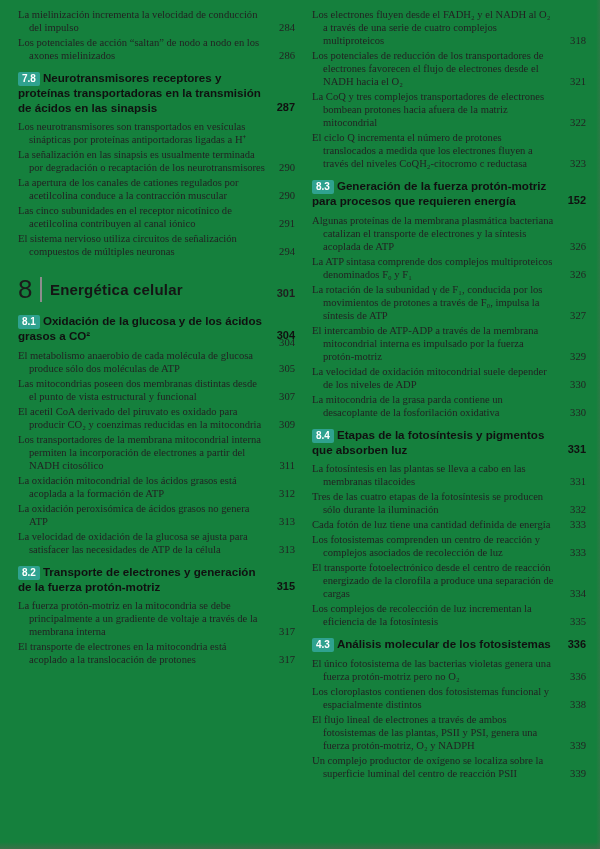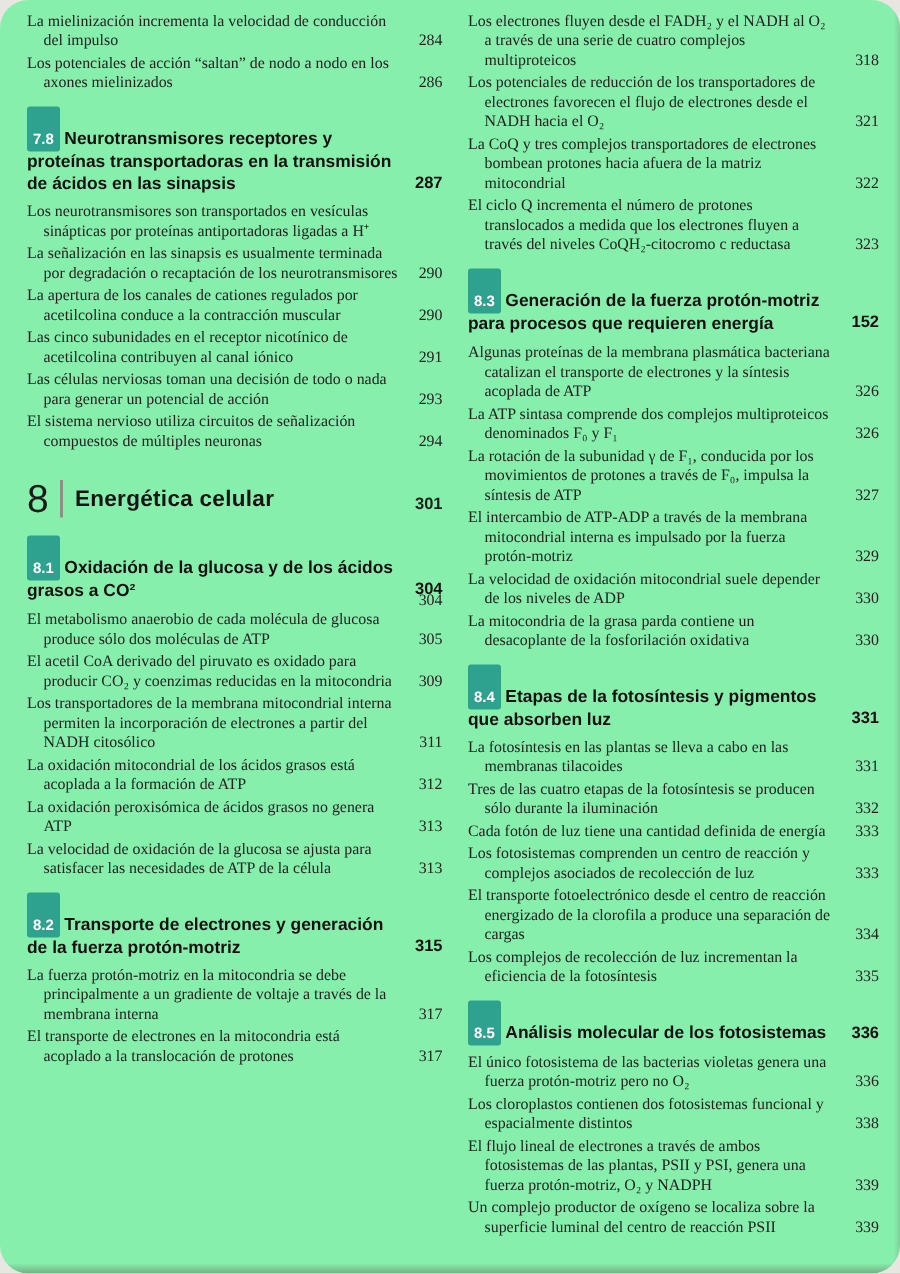--- a/index.html
+++ b/index.html
@@ -29,21 +29,21 @@
     font-weight:bold; font-size:11.6px; line-height:14.5px;
     color:#101010;
     padding-right:30px;
     margin:9px 0 5px 0;
   }
   .secnum {
     display:inline-block;
     background:var(--accent, #2fa28f);
     color:#fff;
     font-size:10px; line-height:13px;
-    padding:16px 4px 1px 4px;
+    padding:0 4px 1px 4px;
     border-radius:2px;
     margin-right:3px;
     vertical-align:baseline;
   }
   .section .pg {
     position:absolute; right:0; bottom:1px;
     font-size:11px; font-weight:bold;
   }
 
   .chapter {
@@ -66,40 +66,40 @@
   }
   .scan-right {
     position:absolute; top:0; bottom:0; right:0; width:4px;
     background:linear-gradient(to left, rgba(110,105,95,0.25), rgba(110,105,95,0));
     pointer-events:none;
   }
 </style>
 </head>
 <body>
 
-<div class="page" style="background: #86efac; border-radius: 19px;">
+<div class="page" style="background: #15803d;">
   <div class="col col-left">
       <div class="entry"><span>La mielinización incrementa la velocidad de conducción del impulso</span><span class="pg">284</span></div>
       <div class="entry"><span>Los potenciales de acción “saltan” de nodo a nodo en los axones mielinizados</span><span class="pg">286</span></div>
       <div class="section"><span class="secnum">7.8</span><span>Neurotransmisores receptores y proteínas transportadoras en la transmisión de ácidos en las sinapsis</span><span class="pg">287</span></div>
       <div class="entry"><span>Los neurotransmisores son transportados en vesículas sinápticas por proteínas antiportadoras ligadas a H⁺</span><span class="pg"></span></div>
       <div class="entry"><span>La señalización en las sinapsis es usualmente terminada por degradación o recaptación de los neurotransmisores</span><span class="pg">290</span></div>
       <div class="entry"><span>La apertura de los canales de cationes regulados por acetilcolina conduce a la contracción muscular</span><span class="pg">290</span></div>
       <div class="entry"><span>Las cinco subunidades en el receptor nicotínico de acetilcolina contribuyen al canal iónico</span><span class="pg">291</span></div>
-      <div class="entry"><span>Las células nerviosas toman una decisión de todo o nada para generar un potencial de acción</span><span class="pg">293</span></div>
       <div class="entry"><span>El sistema nervioso utiliza circuitos de señalización compuestos de múltiples neuronas</span><span class="pg">294</span></div>
       <div class="chapter">
         <span class="chapnum">8</span>
         <span class="chapdiv"></span>
         <span class="chaptitle">Energética celular</span>
         <span class="pg">301</span>
       </div>
       <div class="section"><span class="secnum">8.1</span><span>Oxidación de la glucosa y de los ácidos grasos a CO²</span><span class="pg">304</span></div>
       <div class="entry"><span class="pg">304</span></div>
       <div class="entry"><span>El metabolismo anaerobio de cada molécula de glucosa produce sólo dos moléculas de ATP</span><span class="pg">305</span></div>
+      <div class="entry"><span>Las mitocondrias poseen dos membranas distintas desde el punto de vista estructural y funcional</span><span class="pg">307</span></div>
       <div class="entry"><span>El acetil CoA derivado del piruvato es oxidado para producir CO₂ y coenzimas reducidas en la mitocondria</span><span class="pg">309</span></div>
       <div class="entry"><span>Los transportadores de la membrana mitocondrial interna permiten la incorporación de electrones a partir del NADH citosólico</span><span class="pg">311</span></div>
       <div class="entry"><span>La oxidación mitocondrial de los ácidos grasos está acoplada a la formación de ATP</span><span class="pg">312</span></div>
       <div class="entry"><span>La oxidación peroxisómica de ácidos grasos no genera ATP</span><span class="pg">313</span></div>
       <div class="entry"><span>La velocidad de oxidación de la glucosa se ajusta para satisfacer las necesidades de ATP de la célula</span><span class="pg">313</span></div>
       <div class="section"><span class="secnum">8.2</span><span>Transporte de electrones y generación de la fuerza protón-motriz</span><span class="pg">315</span></div>
       <div class="entry"><span>La fuerza protón-motriz en la mitocondria se debe principalmente a un gradiente de voltaje a través de la membrana interna</span><span class="pg">317</span></div>
       <div class="entry"><span>El transporte de electrones en la mitocondria está acoplado a la translocación de protones</span><span class="pg">317</span></div>
     </div>
   <div class="col col-right">
@@ -114,21 +114,21 @@
       <div class="entry"><span>El intercambio de ATP-ADP a través de la membrana mitocondrial interna es impulsado por la fuerza protón-motriz</span><span class="pg">329</span></div>
       <div class="entry"><span>La velocidad de oxidación mitocondrial suele depender de los niveles de ADP</span><span class="pg">330</span></div>
       <div class="entry"><span>La mitocondria de la grasa parda contiene un desacoplante de la fosforilación oxidativa</span><span class="pg">330</span></div>
       <div class="section"><span class="secnum">8.4</span><span>Etapas de la fotosíntesis y pigmentos que absorben luz</span><span class="pg">331</span></div>
       <div class="entry"><span>La fotosíntesis en las plantas se lleva a cabo en las membranas tilacoides</span><span class="pg">331</span></div>
       <div class="entry"><span>Tres de las cuatro etapas de la fotosíntesis se producen sólo durante la iluminación</span><span class="pg">332</span></div>
       <div class="entry"><span>Cada fotón de luz tiene una cantidad definida de energía</span><span class="pg">333</span></div>
       <div class="entry"><span>Los fotosistemas comprenden un centro de reacción y complejos asociados de recolección de luz</span><span class="pg">333</span></div>
       <div class="entry"><span>El transporte fotoelectrónico desde el centro de reacción energizado de la clorofila a produce una separación de cargas</span><span class="pg">334</span></div>
       <div class="entry"><span>Los complejos de recolección de luz incrementan la eficiencia de la fotosíntesis</span><span class="pg">335</span></div>
-      <div class="section"><span class="secnum">8.5</span><span>Análisis molecular de los fotosistemas</span><span class="pg">336</span></div>
+      <div class="section"><span class="secnum">4.3</span><span>Análisis molecular de los fotosistemas</span><span class="pg">336</span></div>
       <div class="entry"><span>El único fotosistema de las bacterias violetas genera una fuerza protón-motriz pero no O₂</span><span class="pg">336</span></div>
       <div class="entry"><span>Los cloroplastos contienen dos fotosistemas funcional y espacialmente distintos</span><span class="pg">338</span></div>
       <div class="entry"><span>El flujo lineal de electrones a través de ambos fotosistemas de las plantas, PSII y PSI, genera una fuerza protón-motriz, O₂ y NADPH</span><span class="pg">339</span></div>
       <div class="entry"><span>Un complejo productor de oxígeno se localiza sobre la superficie luminal del centro de reacción PSII</span><span class="pg">339</span></div>
     </div>
   <div class="scan-right"></div>
   <div class="scan-bottom"></div>
 </div>
 
 </body></html>

